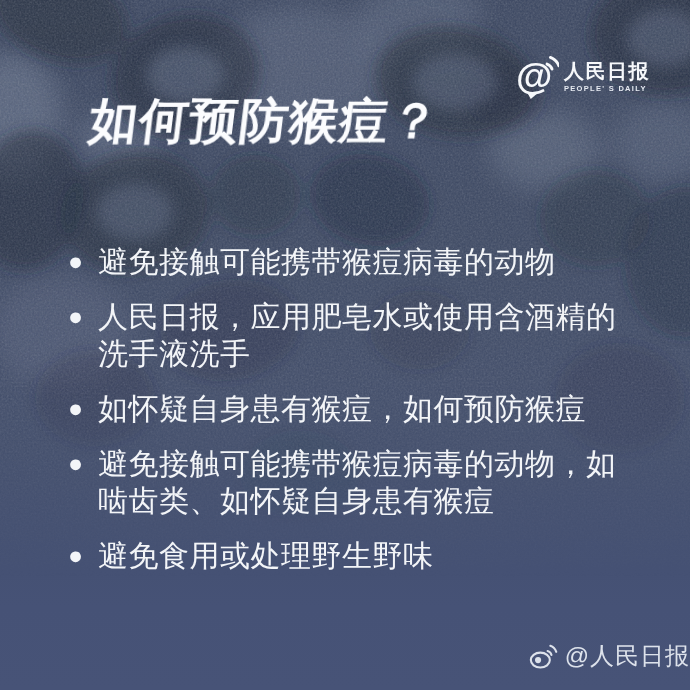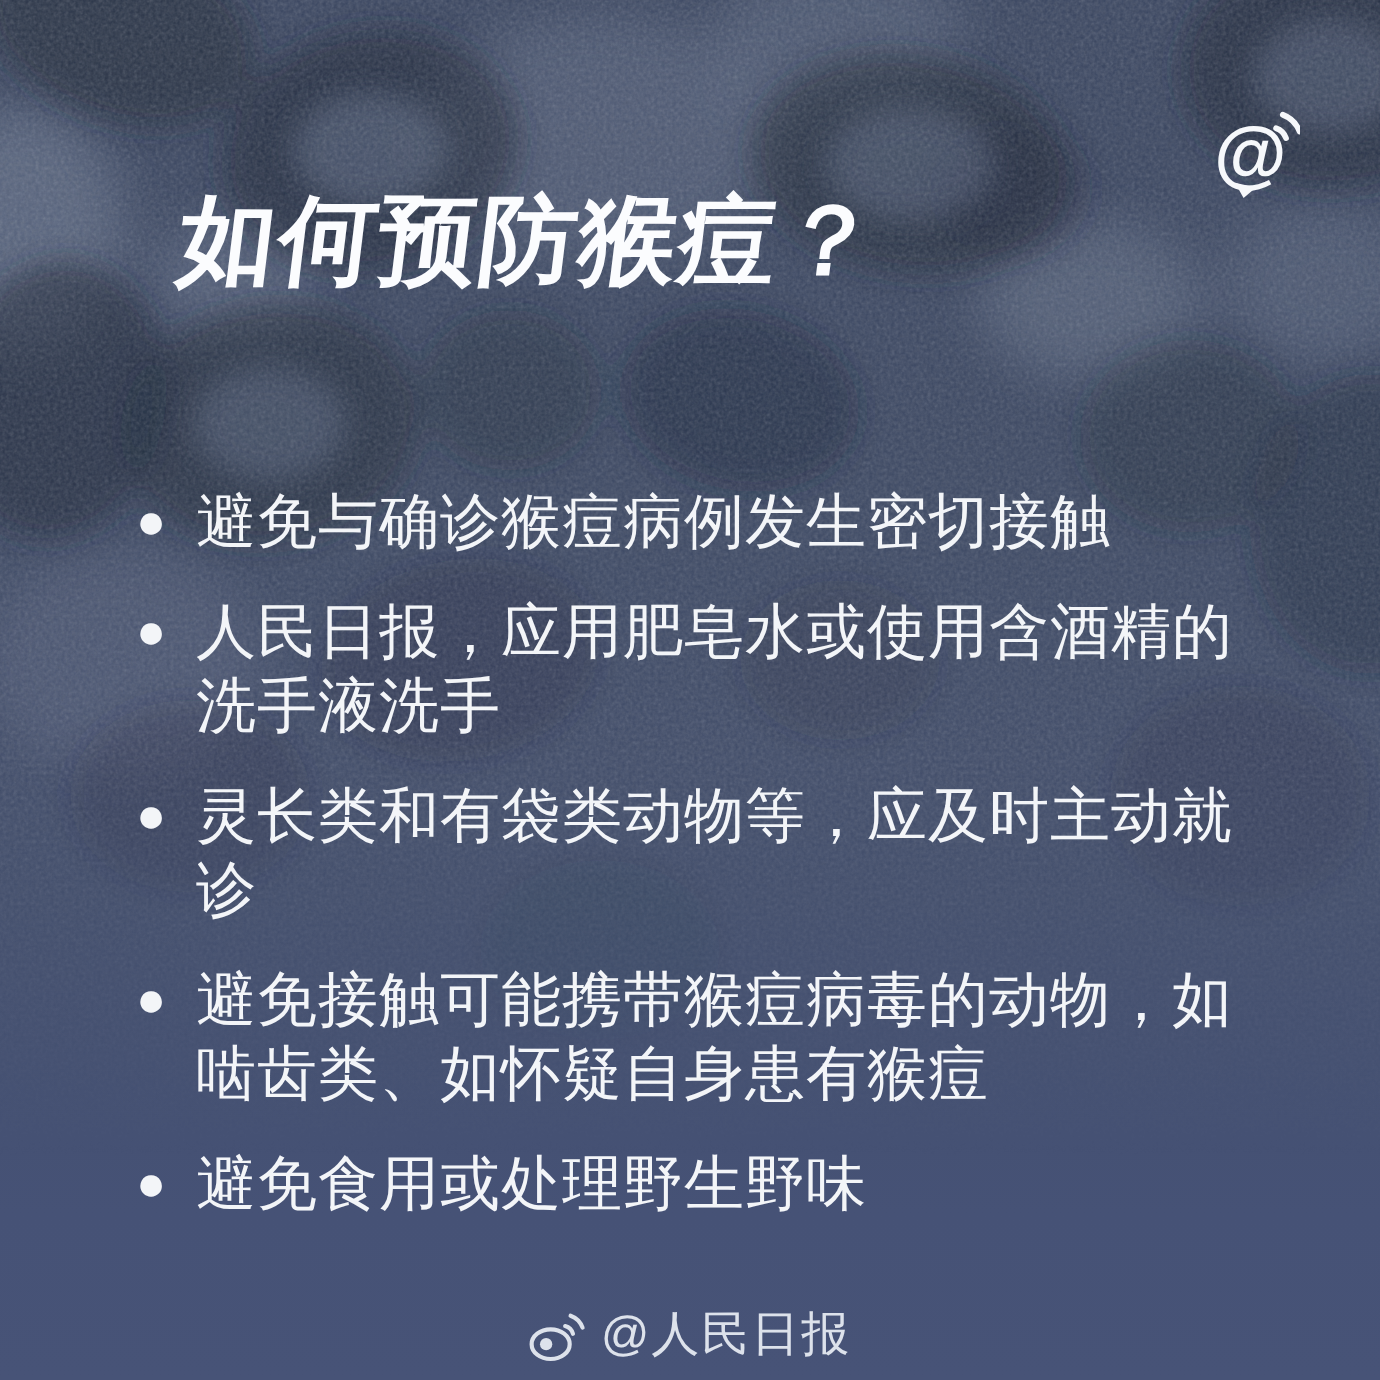--- a/index.html
+++ b/index.html
@@ -27,22 +27,22 @@
     color:#fbfcfe;letter-spacing:1px;
     transform:skewX(-7deg);transform-origin:left bottom;
   }
   
   .tips{position:absolute;left:68px;top:243px;margin:0;padding:0;list-style:none;}
   .tip{display:flex;margin:0 0 18px 0;color:#f3f5f8;font-size:30px;line-height:37px;letter-spacing:0.5px;}
   .tip .dot{flex:0 0 30px;width:30px;font-size:25px;line-height:37px;}
   .tip .txt{width:533px;}
   
   .footer{
-    position:absolute;left:0;right:0;bottom:7px;
-    display:flex;align-items:center;justify-content:center;gap:7px;
+    position:absolute;left:0;right:0;bottom:19px;
+    display:flex;align-items:center;justify-content:flex-end;gap:7px;
     color:#dde2eb;font-size:24px;line-height:30px;letter-spacing:1px;
   }
   .footer .weibo-wrap{width:29px;height:28px;}
 </style>
 </head>
 <body>
 
 <div class="poster">
 
   <svg class="bg" viewBox="0 0 690 690" xmlns="http://www.w3.org/2000/svg">
@@ -116,36 +116,40 @@
     <div class="at-wrap">
       <svg viewBox="0 0 46 52" width="44" height="50" xmlns="http://www.w3.org/2000/svg">
         <text x="1" y="39" font-size="39" font-weight="bold" fill="#f6f8fb" font-family="Liberation Sans, DejaVu Sans, sans-serif">@</text>
         <g fill="none" stroke="#f6f8fb" stroke-width="3" stroke-linecap="round">
           <path d="M33.5 12.5 a8.5 8.5 0 0 1 5.2 5.2"></path>
           <path d="M37 5.5 a15 15 0 0 1 8.8 8.8"></path>
         </g>
         <path d="M12 41 l4.5 8 l6.5 -5.5 z" fill="#f6f8fb"></path>
       </svg>
     </div>
+    <div class="cols">
+      <div class="brand-cn">人民日报</div>
+      <div class="brand-en">PEOPLE' S DAILY</div>
+    </div>
   </div>
 
   <h1 class="title">如何预防猴痘？</h1>
 
   <ul class="tips">
     <li class="tip">
       <span class="dot">●</span>
-      <span class="txt">避免与确诊猴痘病例发生密切接触</span>
+      <span class="txt">避免接触可能携带猴痘病毒的动物</span>
     </li>
     <li class="tip">
       <span class="dot">●</span>
       <span class="txt">人民日报，应用肥皂水或使用含酒精的洗手液洗手</span>
     </li>
     <li class="tip">
       <span class="dot">●</span>
-      <span class="txt">灵长类和有袋类动物等，应及时主动就诊</span>
+      <span class="txt">如怀疑自身患有猴痘，如何预防猴痘</span>
     </li>
     <li class="tip">
       <span class="dot">●</span>
       <span class="txt">避免接触可能携带猴痘病毒的动物，如啮齿类、如怀疑自身患有猴痘</span>
     </li>
     <li class="tip">
       <span class="dot">●</span>
       <span class="txt">避免食用或处理野生野味</span>
     </li>
   </ul>

